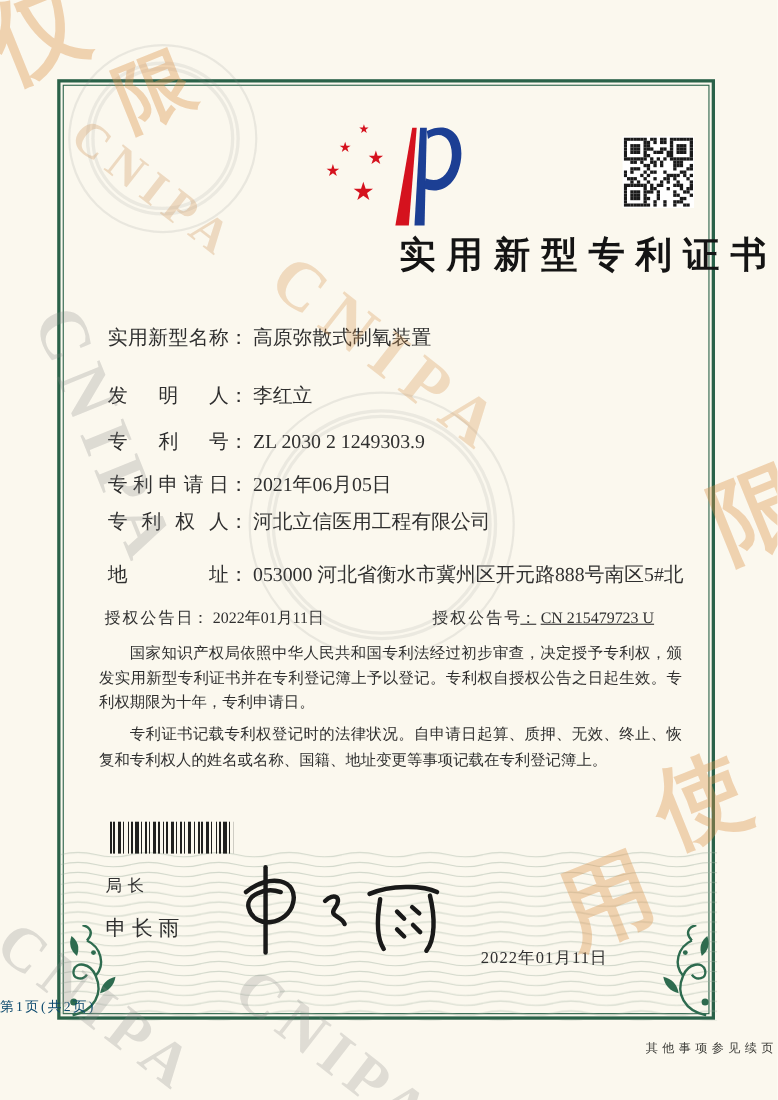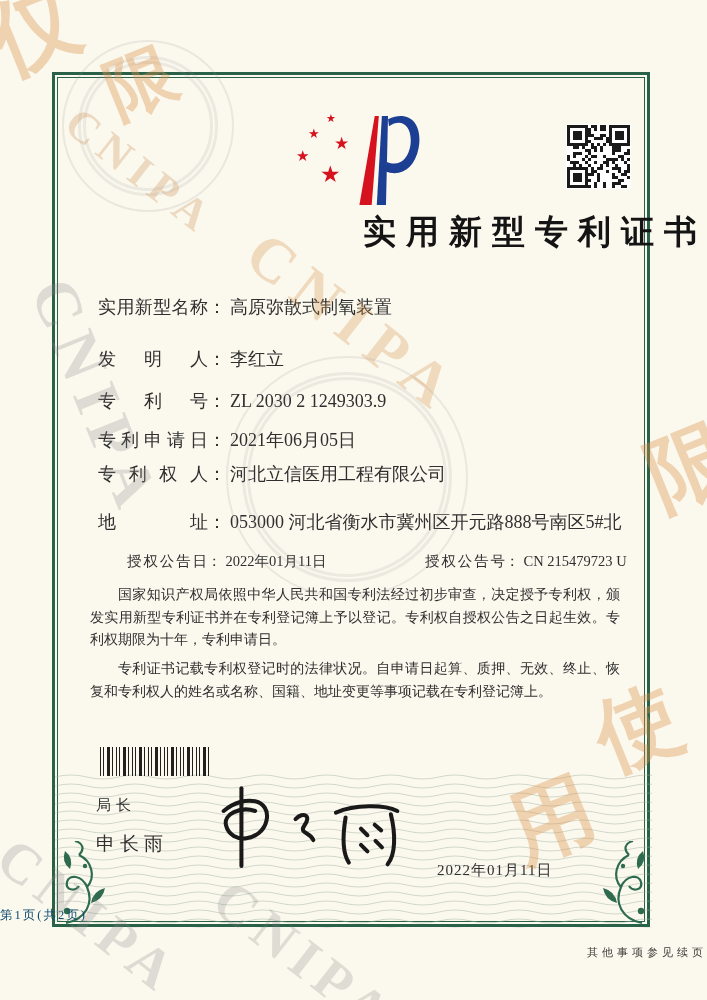--- a/index.html
+++ b/index.html
@@ -29,22 +29,22 @@
   .qr{position:absolute;left:566px;top:124px;width:63px;height:63px;background:#fff;padding:1px;}
   .title{
     position:absolute;left:0;top:210px;width:100%;text-align:right;
     font-size:33px;font-weight:bold;letter-spacing:10px;color:#141414;
   }
   
   .frow{position:absolute;left:98px;width:530px;font-size:18px;white-space:nowrap;}
   .flabel{display:inline-block;width:110px;text-align:justify;text-align-last:justify;vertical-align:top;}
   .fcolon{margin-right:4px;}
   .r0{top:295px}.r1{top:347px}.r2{top:389px}.r3{top:428px}.r4{top:462px}.r5{top:510px}
-  .grant{position:absolute;left:95px;top:552px;width:530px;font-size:14.5px;white-space:nowrap;margin-left:32px;}
-  .grant .pair2{position:absolute;left:298px;top:0;}
+  .grant{position:absolute;left:95px;top:552px;width:530px;font-size:14.5px;white-space:nowrap;}
+  .grant .pair2{position:absolute;left:298px;top:0;text-decoration:underline;}
   .grant .flabel{width:80px;}
   
   .paras{position:absolute;left:90px;top:584px;width:530px;font-size:14px;line-height:1.62;text-align:justify;}
   .paras p{margin:0 0 6px 0;text-indent:2em;}
   
   .waves{position:absolute;left:55px;top:772px;width:597px;height:156px;opacity:.45;}
   .barcode{
     position:absolute;left:100px;top:747px;width:112px;height:29px;
     background:repeating-linear-gradient(90deg,#20201e 0 1.5px,transparent 1.5px 3px,#20201e 3px 4.5px,transparent 4.5px 7px,#20201e 7px 10px,transparent 10px 12px,#20201e 12px 13px,transparent 13px 16px);
   }

